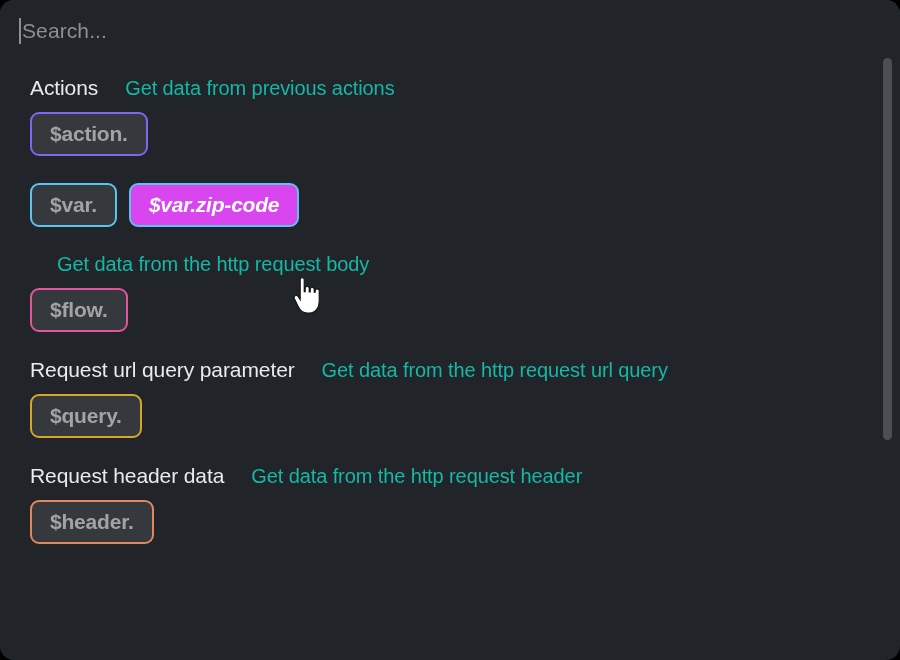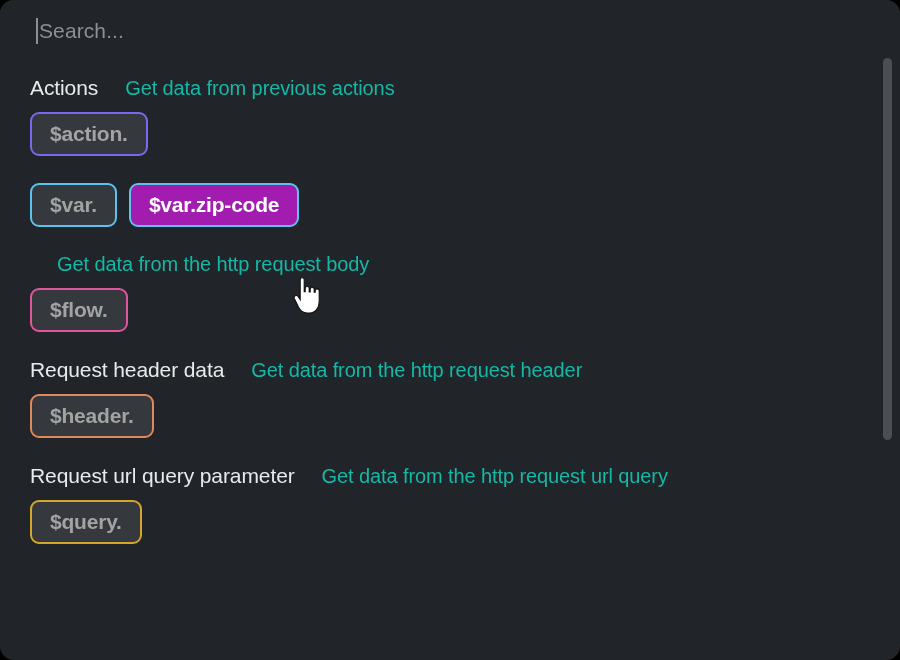--- a/index.html
+++ b/index.html
@@ -29,21 +29,21 @@
 
   
   .search-row {
     position: absolute;
     left: 0;
     top: 0;
     width: 900px;
     height: 62px;
     display: flex;
     align-items: center;
-    padding-left: 36px;
+    padding-left: 19px;
     background: #212429;
   }
 
   .caret {
     width: 2px;
     height: 26px;
     background: #8b8f96;
     margin-right: 1px;
     flex: 0 0 auto;
   }
@@ -182,47 +182,47 @@
             <span class="section-title">Actions</span>
             <span class="section-desc">Get data from previous actions</span>
           </div>
           <div class="chip-row">
             <div class="chip" style="border-color: rgb(123, 104, 238);">$action.</div>
           </div>
         </div>
         <div class="block section">
           <div class="chip-row">
             <div class="chip" style="border-color: rgb(92, 195, 239);">$var.</div>
-            <div class="chip selected" style="background: #a21caf; border-color: rgb(92, 195, 239);">$var.zip-code</div>
+            <div class="chip selected" style="background: #d946ef; border-color: rgb(92, 195, 239); font-style: italic;">$var.zip-code</div>
           </div>
         </div>
         <div class="block section">
           <div class="section-head">
             <span class="section-desc">Get data from the http request body</span>
           </div>
           <div class="chip-row">
             <div class="chip" style="border-color: rgb(224, 85, 156);">$flow.</div>
+          </div>
+        </div>
+        <div class="block section">
+          <div class="section-head">
+            <span class="section-title">Request url query parameter</span>
+            <span class="section-desc">Get data from the http request url query</span>
+          </div>
+          <div class="chip-row">
+            <div class="chip" style="border-color: rgb(212, 167, 44);">$query.</div>
           </div>
         </div>
         <div class="block section">
           <div class="section-head">
             <span class="section-title">Request header data</span>
             <span class="section-desc">Get data from the http request header</span>
           </div>
           <div class="chip-row">
             <div class="chip" style="border-color: rgb(224, 135, 91);">$header.</div>
-          </div>
-        </div>
-        <div class="block section">
-          <div class="section-head">
-            <span class="section-title">Request url query parameter</span>
-            <span class="section-desc">Get data from the http request url query</span>
-          </div>
-          <div class="chip-row">
-            <div class="chip" style="border-color: rgb(212, 167, 44);">$query.</div>
           </div>
         </div>
       </div>
   </div>
 
   <div class="scrollbar-track">
     <div class="scrollbar-thumb" style="top: 58px; height: 382px; background: rgb(75, 78, 83);"></div>
   </div>
 
   <div class="cursor" style="left: 290px; top: 278px;">

